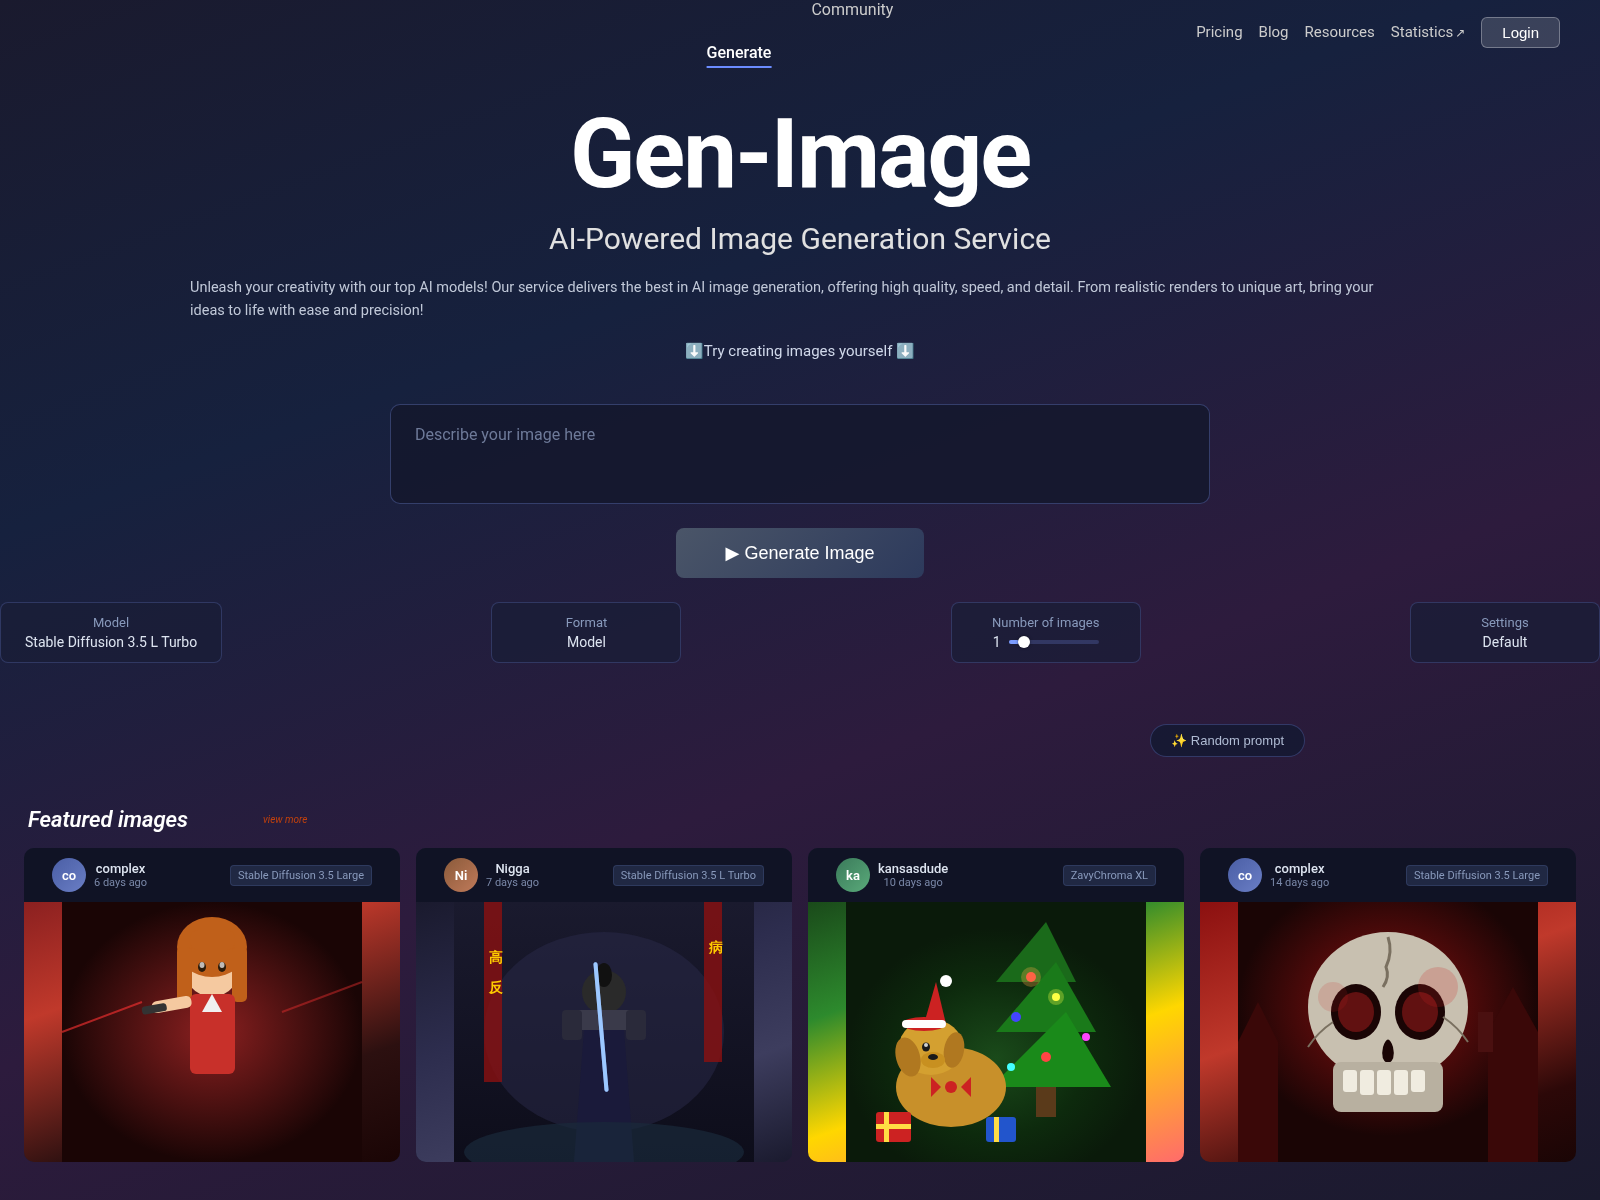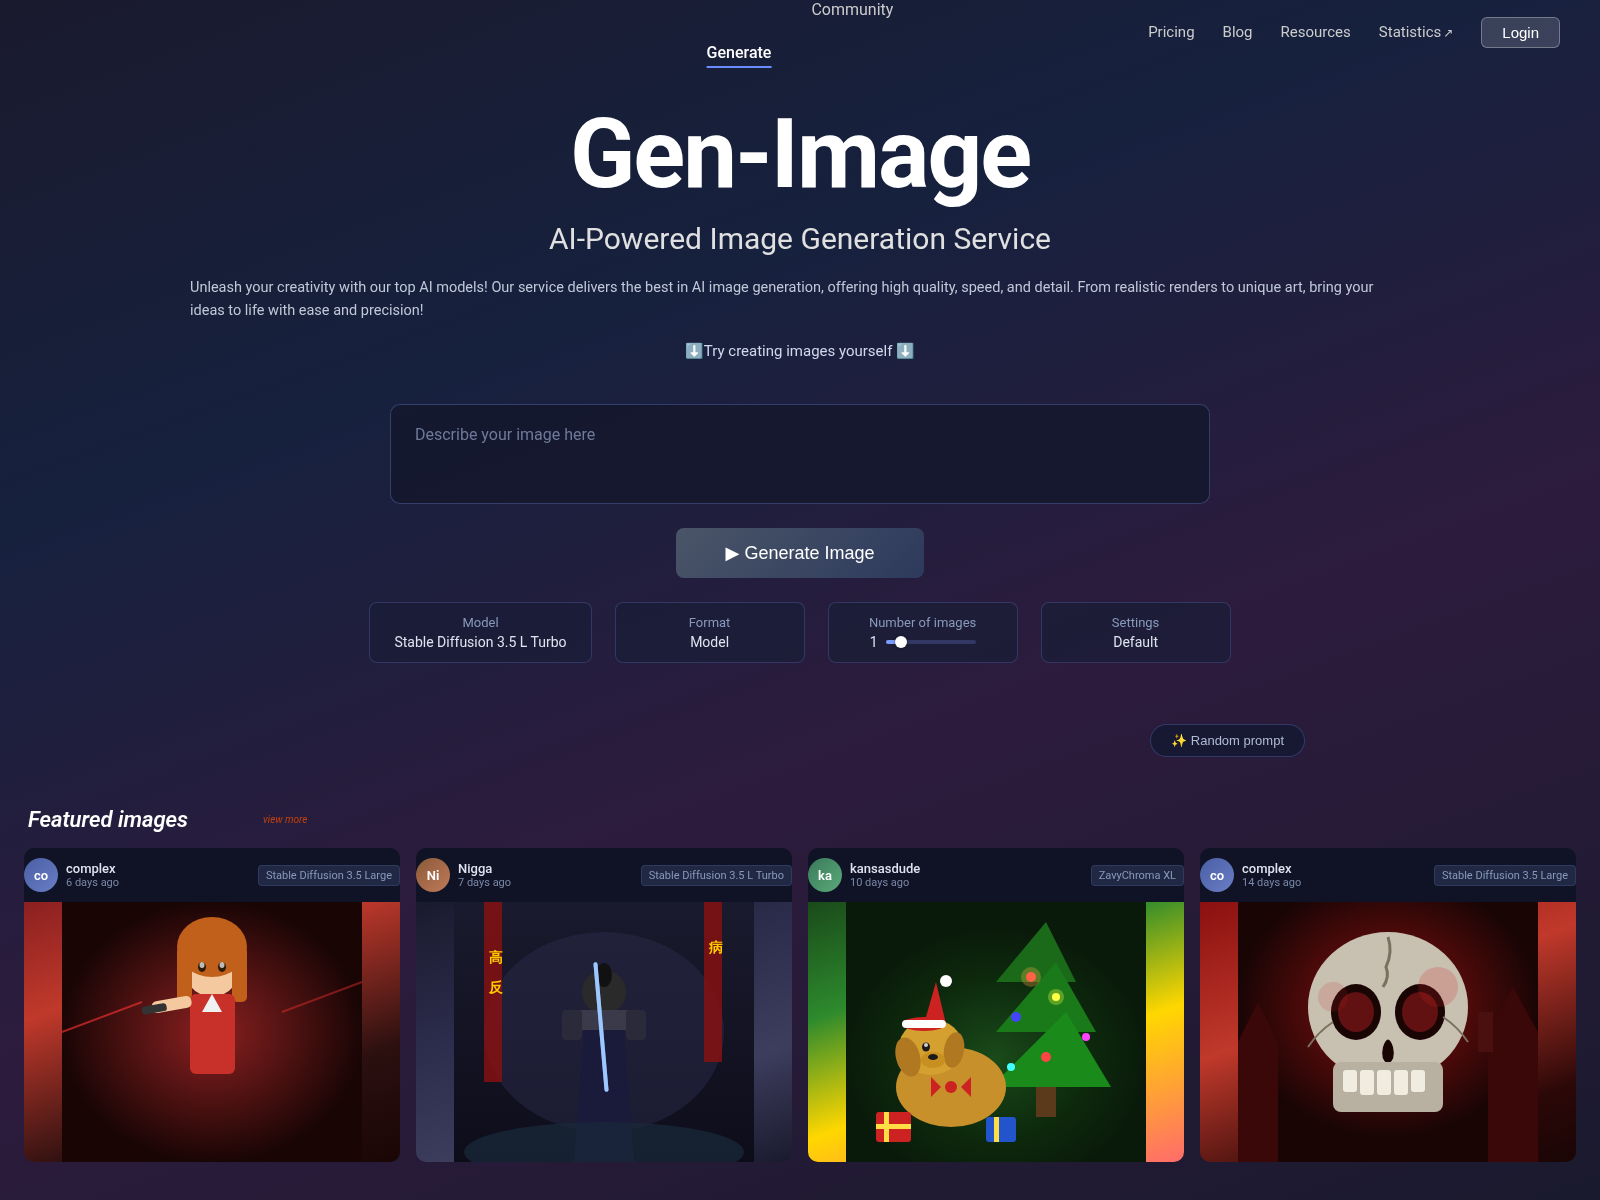--- a/index.html
+++ b/index.html
@@ -41,21 +41,21 @@
     .nav-link.active {
       color: #fff;
       border-bottom: 2px solid #6b8cff;
       font-weight: 500;
       margin-top: 43px;
     }
 
     .nav-right {
       display: flex;
       align-items: center;
-      gap: 28px;
+      gap: 16px;
       margin-left: auto;
     }
 
     .nav-right-link {
       color: #ccc;
       text-decoration: none;
       font-size: 15px;
       cursor: pointer;
     }
 
@@ -154,21 +154,21 @@
       display: flex;
       align-items: center;
       gap: 10px;
       min-width: 240px;
       justify-content: center;
     }
 
     
     .options-row {
       display: flex;
-      justify-content: center;
+      justify-content: space-between;
       gap: 23px;
       margin-bottom: 16px;
     }
 
     .option-card {
       background: rgba(25, 30, 55, 0.75);
       border: 1px solid rgba(100, 120, 200, 0.3);
       border-radius: 8px;
       padding: 12px 24px;
       min-width: 190px;
@@ -283,22 +283,23 @@
       border-radius: 10px;
       overflow: hidden;
       background: #1a1f35;
       cursor: pointer;
     }
 
     .image-card-header {
       display: flex;
       align-items: center;
       justify-content: space-between;
-      padding: 10px 0;
+      padding: 10px 28px;
       background: rgba(15,18,35,0.9);
+      text-align: center;
     }
 
     .card-user {
       display: flex;
       align-items: center;
       gap: 8px;
     }
 
     .avatar {
       width: 34px;

